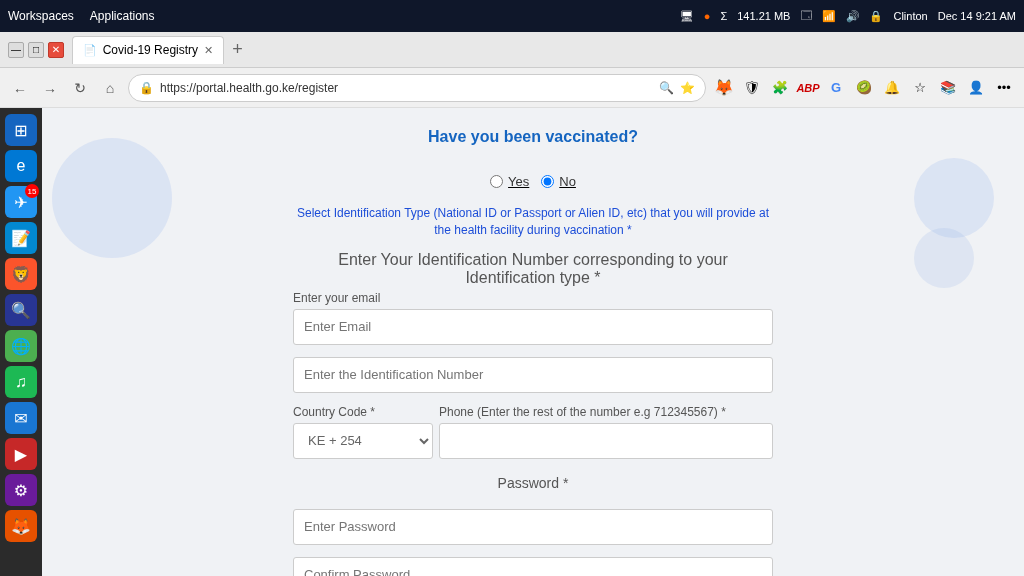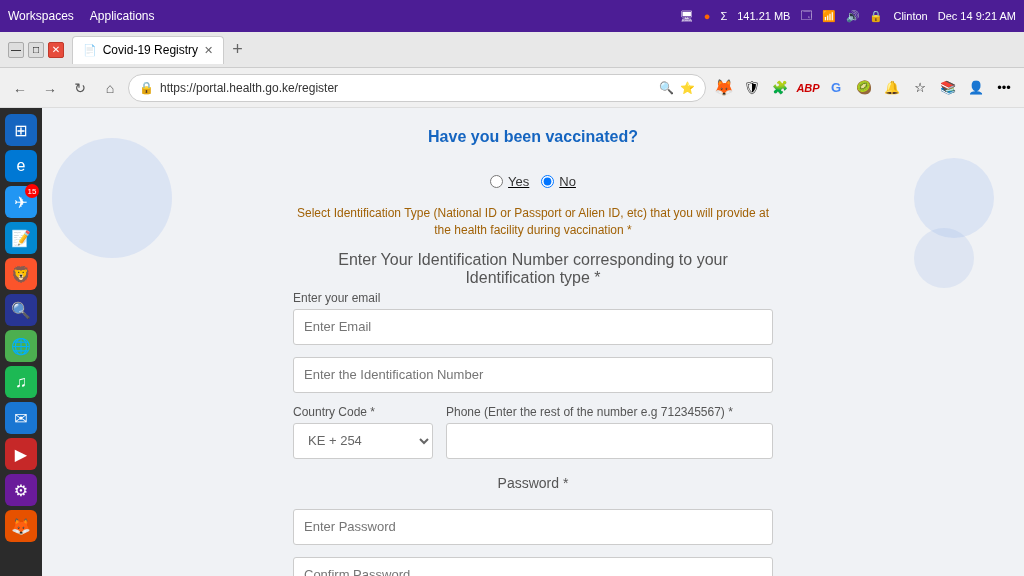--- a/index.html
+++ b/index.html
@@ -1,21 +1,21 @@
 <!DOCTYPE html>
 <html><head>
   <meta charset="utf-8">
   <style>
     * { margin: 0; padding: 0; box-sizing: border-box; }
     body { width: 1024px; height: 576px; overflow: hidden; font-family: 'Segoe UI', Arial, sans-serif; background: #2b2b2b; }
 
     
     .taskbar {
       height: 28px;
-      background: #4c1d95;
+      background: #0f172a;
       display: flex;
       align-items: center;
       justify-content: space-between;
       padding: 16px 8px;
       color: white;
       font-size: 12px;
     }
     .taskbar-left { display: flex; gap: 16px; }
     .taskbar-right { display: flex; align-items: center; gap: 10px; font-size: 11px; }
 
@@ -195,21 +195,21 @@
       display: flex;
       align-items: center;
       gap: 5px;
       font-size: 13px;
       color: #333;
       cursor: pointer;
     }
 
     .instruction-text {
       text-align: center;
-      color: #a16207;
+      color: #1d4ed8;
       font-size: 12px;
       margin-bottom: 12px;
       line-height: 1.4;
     }
 
     .form-group {
       margin-bottom: 12px;
     }
     .form-label {
       font-size: 12px;
@@ -246,21 +246,21 @@
     .hint-text {
       font-size: 16px;
       color: #555;
       margin-bottom: 4px;
       display: block;
       text-align: center;
     }
 
     .phone-row {
       display: flex;
-      gap: 13px;
+      gap: 6px;
     }
     .phone-row .country-code {
       flex: 0 0 140px;
     }
     .phone-row .phone-number {
       flex: 1;
     }
 
     .password-section {
       margin-top: 4px;

